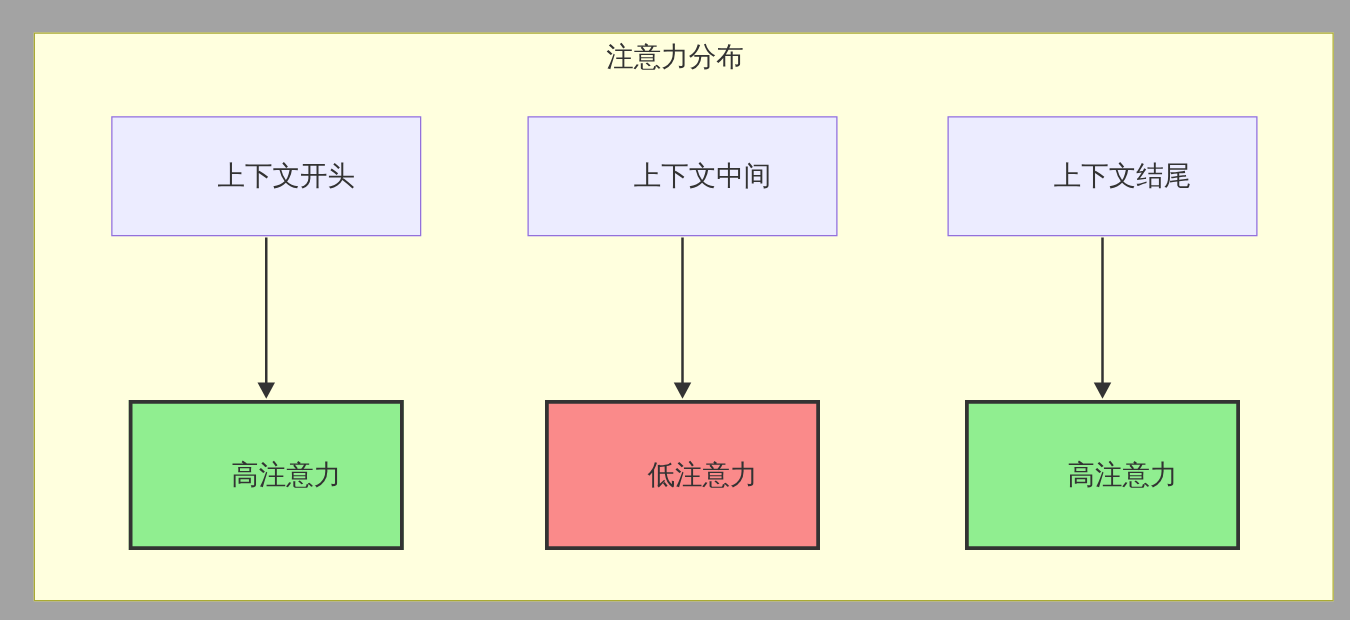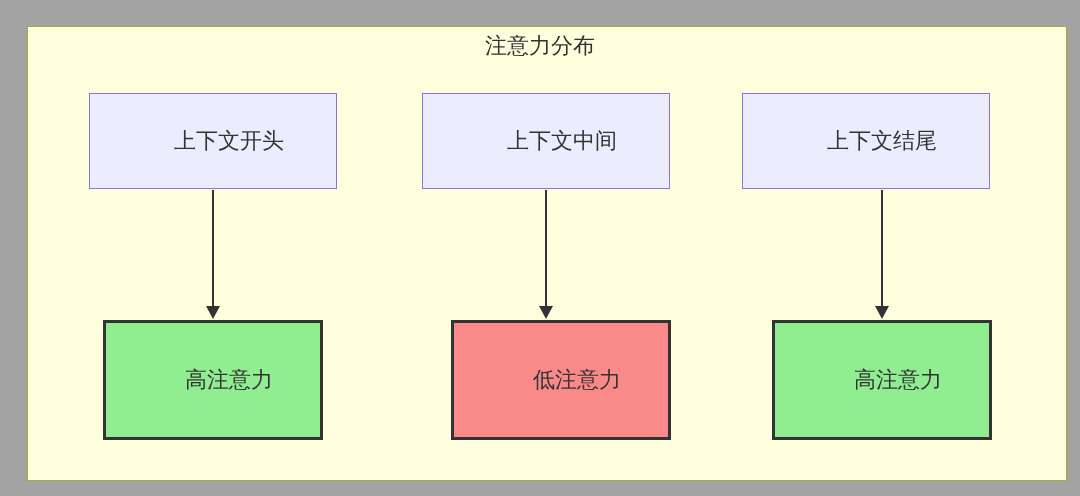--- a/index.html
+++ b/index.html
@@ -61,23 +61,23 @@
   .node.result{
     top:320px;
     height:120px;
     width:220px;
     border:3px solid var(--result_border);
   }
   .node.result.high{ background:var(--high_fill); }
   .node.result.low{ background:var(--low_fill); }
   #src-0{ left:89px; }
   #src-1{ left:422px; }
-  #src-2{ left:742px; }
+  #src-2{ left:758px; }
   #res-0{ left:103px; }
-  #res-1{ left:436px;margin-left:15px; }
+  #res-1{ left:436px; }
   #res-2{ left:772px; }
   svg.edges{
     position:absolute;
     left:0; top:0;
     width:1080px; height:496px;
     pointer-events:none;
   }
   svg.edges line{ stroke:var(--arrow); stroke-width:2; }
   svg.edges polygon{ fill:var(--arrow); }
 </style>

